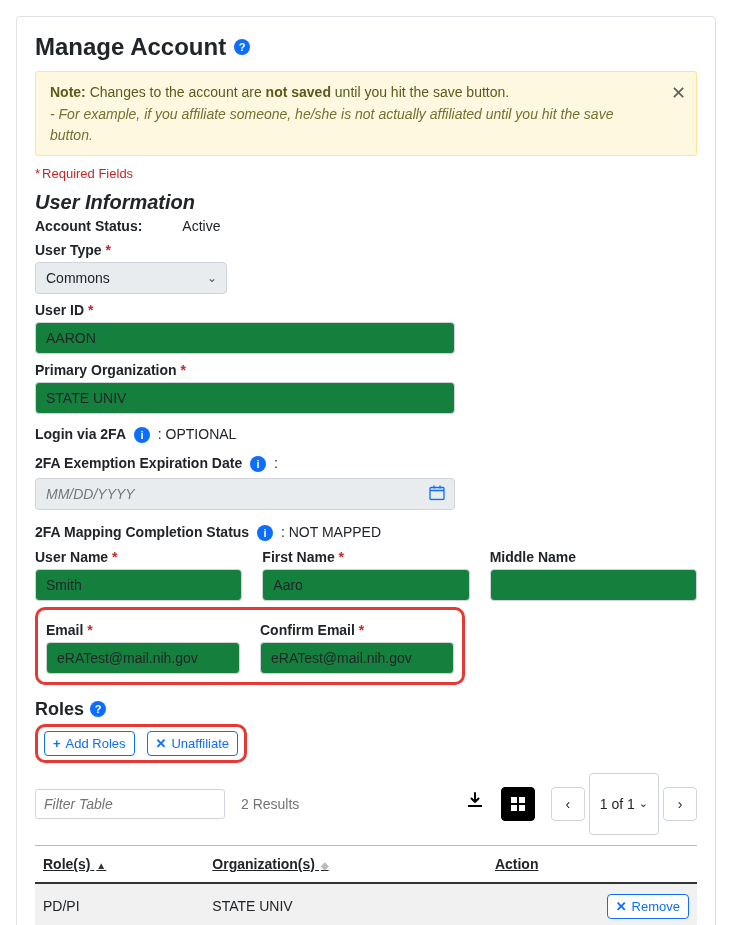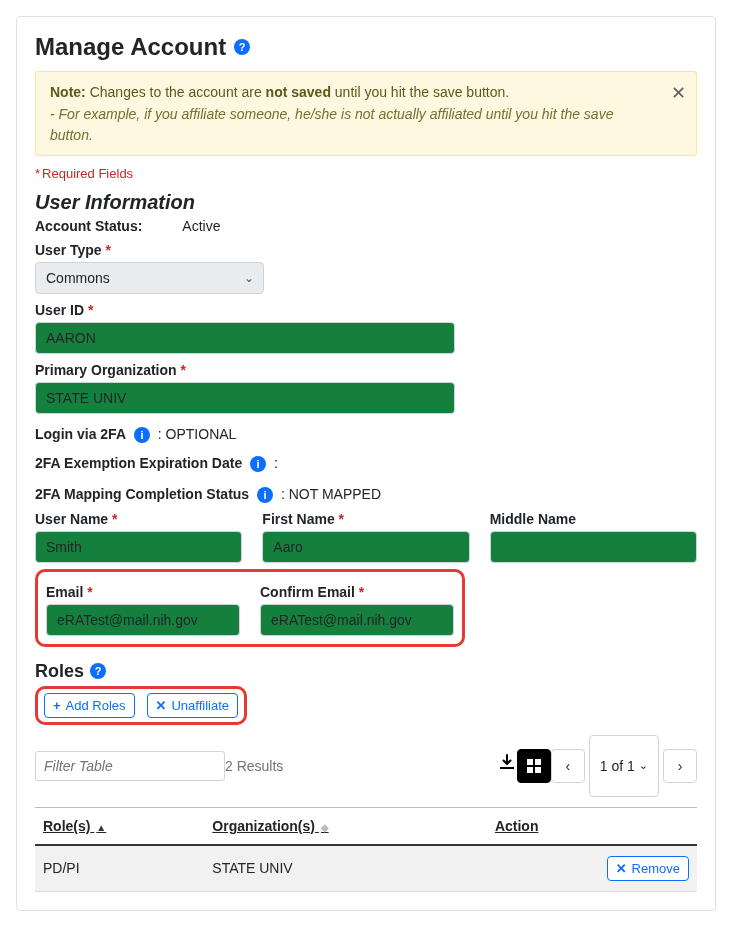--- a/index.html
+++ b/index.html
@@ -15,33 +15,33 @@
 .alert-example { font-style: italic; color: #717130; display: block; margin-top: 2px; }
 .required-note { color: #c62828; font-size: 13px; margin: 4px 0 6px 0; }
 .required-note::before { content: "*"; color: #c62828; margin-right: 2px; }
 .label { font-weight: 700; font-size: 14px; margin: 8px 0 4px 0; display: block; }
 .req::after { content: " *"; color: #c62828; }
 .row { display: flex; gap: 20px; flex-wrap: wrap; align-items: flex-start; }
 .col { flex: 1 1 0; min-width: 180px; }
 .static { display: inline-block; font-weight: 400; }
 .kv { display: flex; gap: 40px; align-items: baseline; margin-bottom: 4px; }
 select.form, input.form { width: 100%; padding: 7px 10px; font-size: 14px; border: 1px solid #ced4da; border-radius: 4px; background: #15803d; color: #212529; }
-.select-wrap { position: relative; width: 229px; }
+.select-wrap { position: relative; width: 192px; }
 .select-wrap select { appearance: none; background: #e9ecef; }
 .select-caret { position: absolute; right: 10px; top: 50%; transform: translateY(-50%); pointer-events: none; color: #555; font-size: 12px; }
 .readonly { background: #e9ecef; max-width: 420px; }
 .date-wrap { position: relative; max-width: 420px; }
 .date-wrap input { background: #e9ecef; color: #6c757d; font-style: italic; }
 .cal-icon { position: absolute; right: 10px; top: 50%; transform: translateY(-50%); color: #0d6efd; cursor: pointer; }
 .inline-label { font-weight: 700; font-size: 14px; }
 .hl-box { border: 3px solid #e53935; border-radius: 10px; padding: 4px 8px 8px 8px; margin-top: 6px; }
 .hl-inline { border: 3px solid #e53935; border-radius: 10px; padding: 4px 6px; display: inline-flex; gap: 12px; }
 .btn { display: inline-flex; align-items: center; gap: 5px; padding: 5px 10px; font-size: 14px; border: 1px solid #0d6efd; background: #fff; color: #0d6efd; border-radius: 4px; cursor: pointer; }
 .btn-sm { padding: 4px 8px; font-size: 13px; }
-.toolbar { display: flex; align-items: center; gap: 0; margin: 10px 0 10px 0; }
+.toolbar { display: flex; align-items: center; gap: 16px; margin: 10px 0 10px 0; }
 .toolbar .spacer { flex: 1; }
 .filter-input { width: 190px; padding: 6px 8px; border: 1px solid #ced4da; border-radius: 3px; font-size: 14px; font-style: italic; color: #6c757d; }
 .results { font-size: 14px; color: #737373; }
 .icon-btn { border: 1px solid #ced4da; background: #fff; border-radius: 4px; min-width: 34px; height: 34px; display: inline-flex; align-items: center; justify-content: center; cursor: pointer; color: #212529; }
 .pager { display: inline-flex; align-items: center; gap: 4px; }
 .pager .page { border: 1px solid #ced4da; border-radius: 4px; padding: 22px 10px; font-size: 14px; display: inline-flex; align-items: center; gap: 4px; cursor: pointer; }
 table { width: 100%; border-collapse: collapse; margin-top: 4px; }
 th, td { text-align: left; padding: 10px 8px; font-size: 14px; }
 thead th { border-top: 1px solid #bbb; border-bottom: 2px solid #333; font-weight: 700; text-decoration: underline; }
 tbody tr { background: #f1f1f1; }
@@ -94,20 +94,31 @@
   <div style="margin-top:12px;">
     <span class="inline-label">Login via 2FA</span>
     <span class="help-icon" style="margin:0 4px; background:#0d6efd;">i</span>
     <span>: OPTIONAL</span>
   </div>
 
   <div style="margin-top:12px;">
     <span class="inline-label">2FA Exemption Expiration Date</span>
     <span class="help-icon" style="margin:0 4px;">i</span>
     <span>:</span>
+  </div>
+  <div class="date-wrap" style="margin-top:6px;">
+    <input class="form" disabled="" placeholder="MM/DD/YYYY" style="">
+    <span class="cal-icon">
+      <svg width="16" height="16" viewBox="0 0 16 16" fill="currentColor">
+          <rect x="1" y="3" width="14" height="12" rx="1" fill="none" stroke="currentColor" stroke-width="1.3"></rect>
+          <line x1="1" y1="6" x2="15" y2="6" stroke="currentColor" stroke-width="1.3"></line>
+          <line x1="5" y1="1" x2="5" y2="4" stroke="currentColor" stroke-width="1.3"></line>
+          <line x1="11" y1="1" x2="11" y2="4" stroke="currentColor" stroke-width="1.3"></line>
+        </svg>
+    </span>
   </div>
 
   <div style="margin-top:14px;">
     <span class="inline-label">2FA Mapping Completion Status</span>
     <span class="help-icon" style="margin:0 4px;">i</span>
     <span>: NOT MAPPED</span>
   </div>
 
 
   <div class="row">

